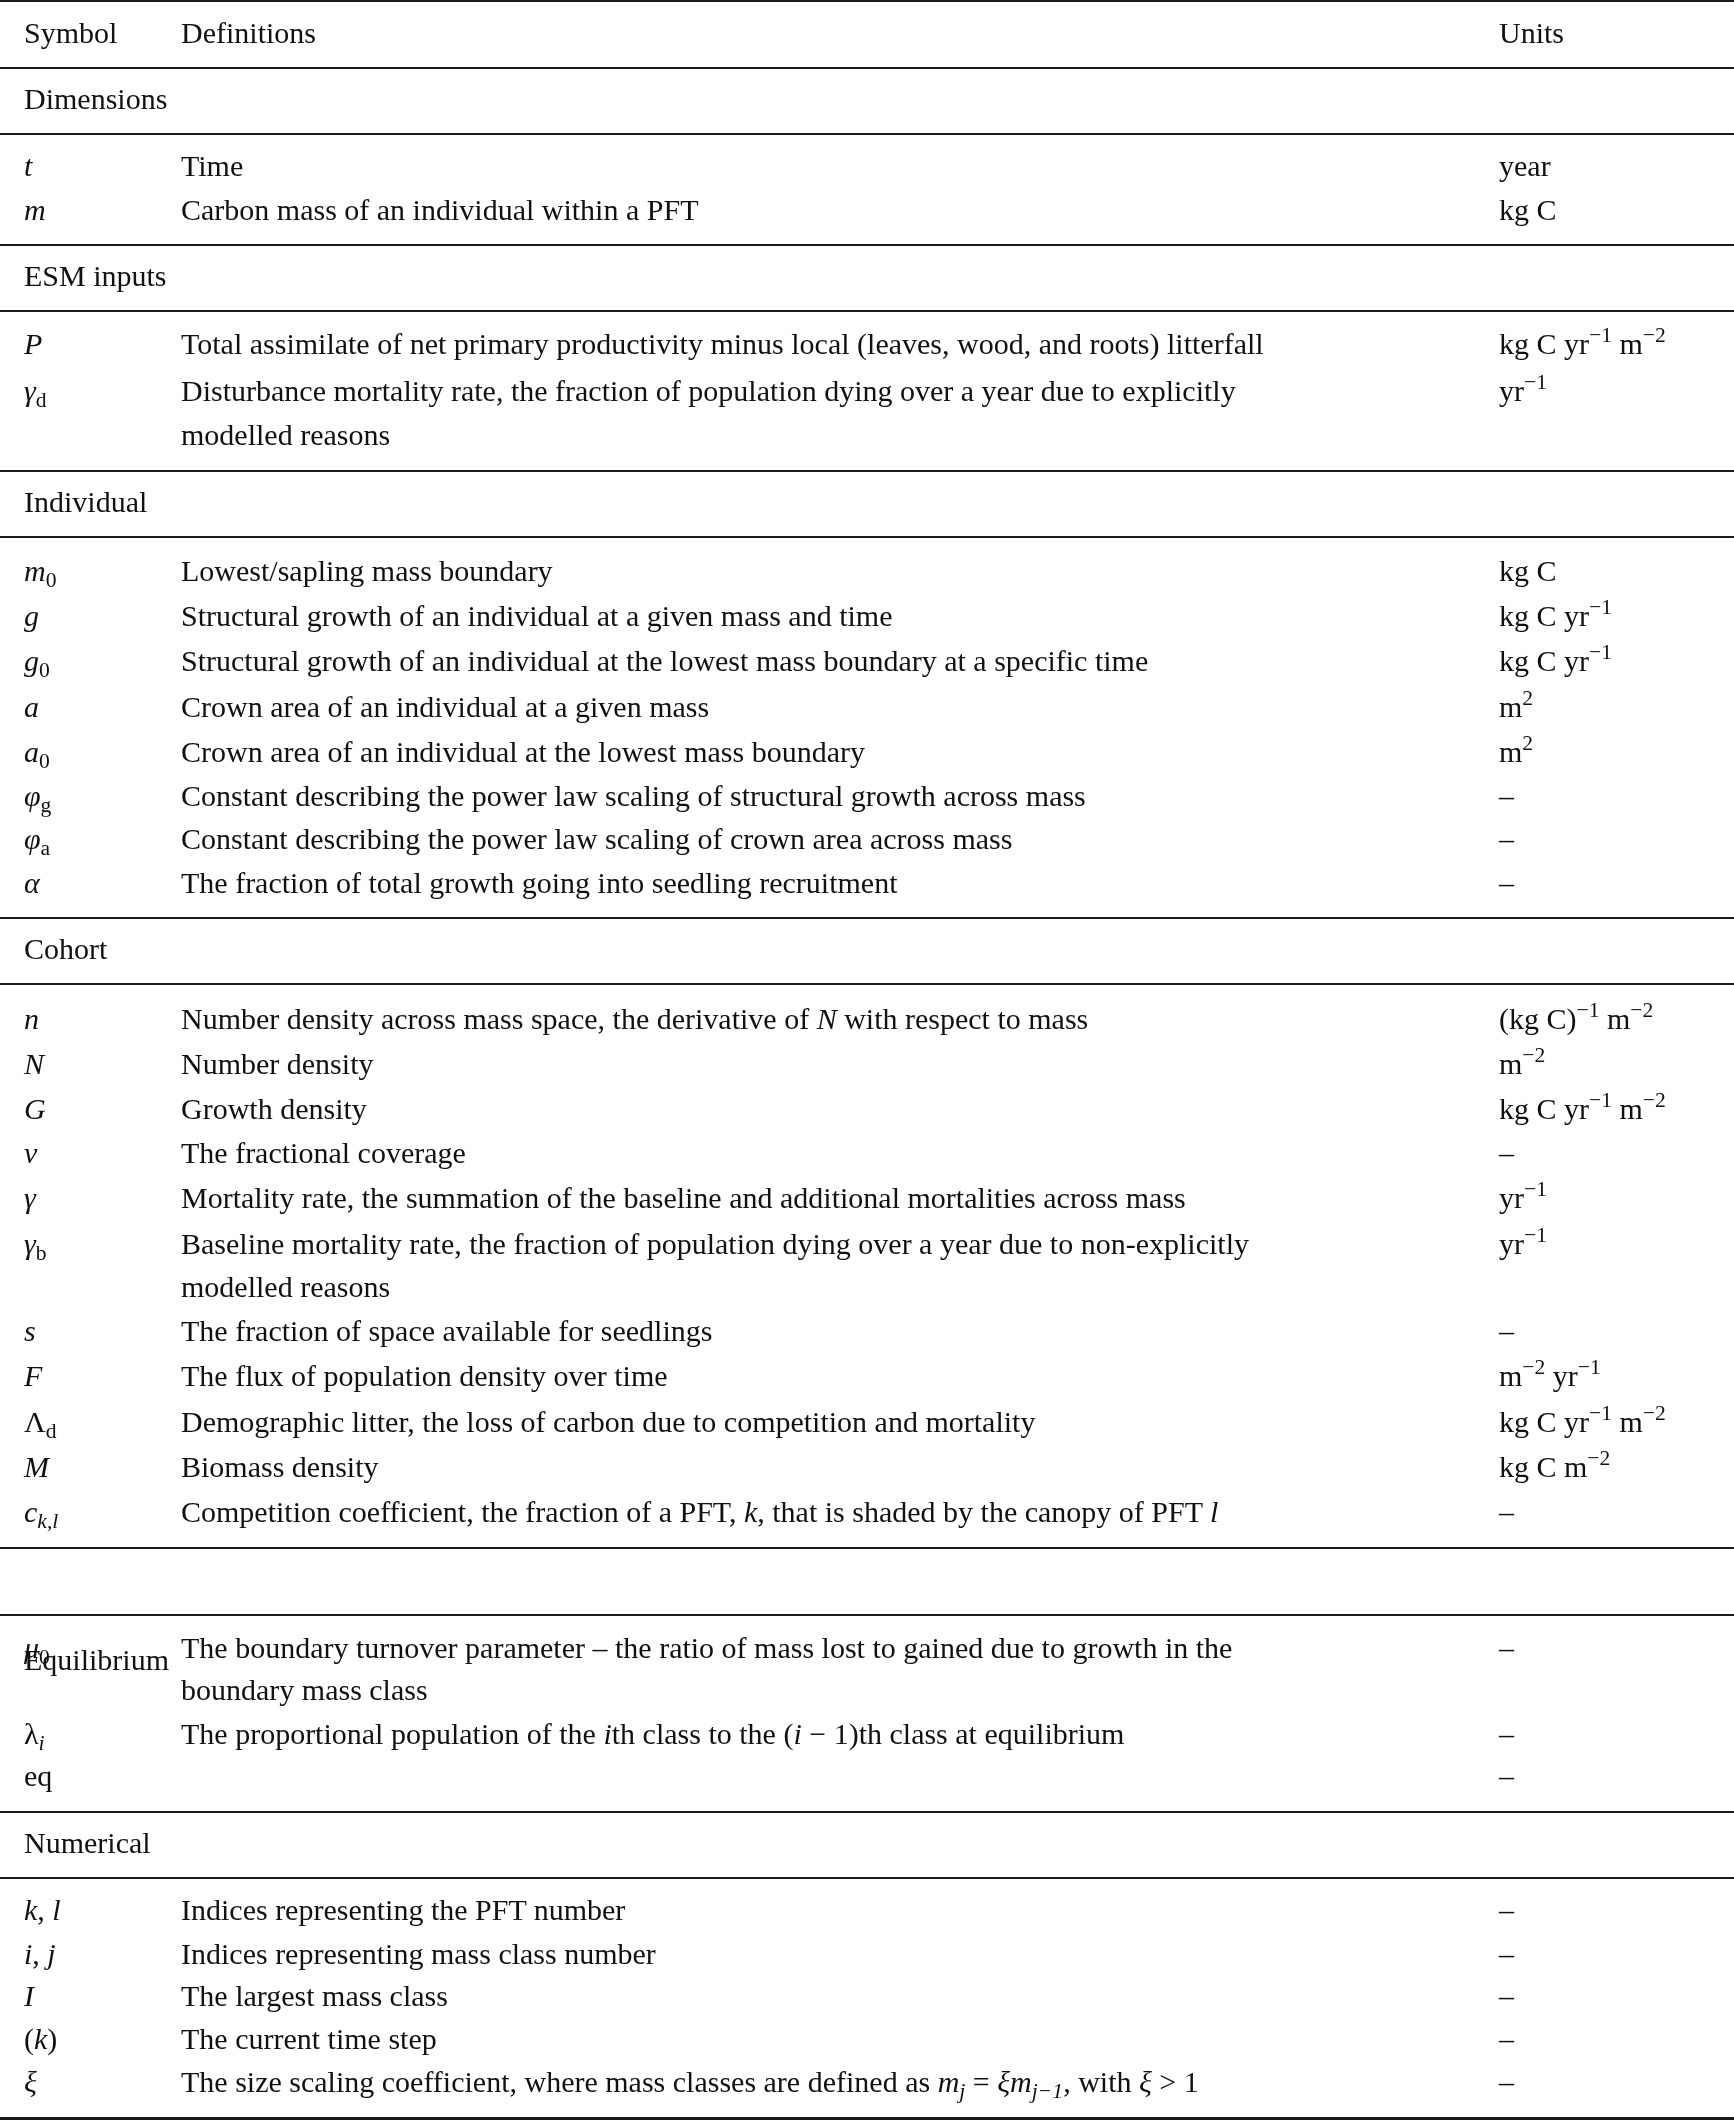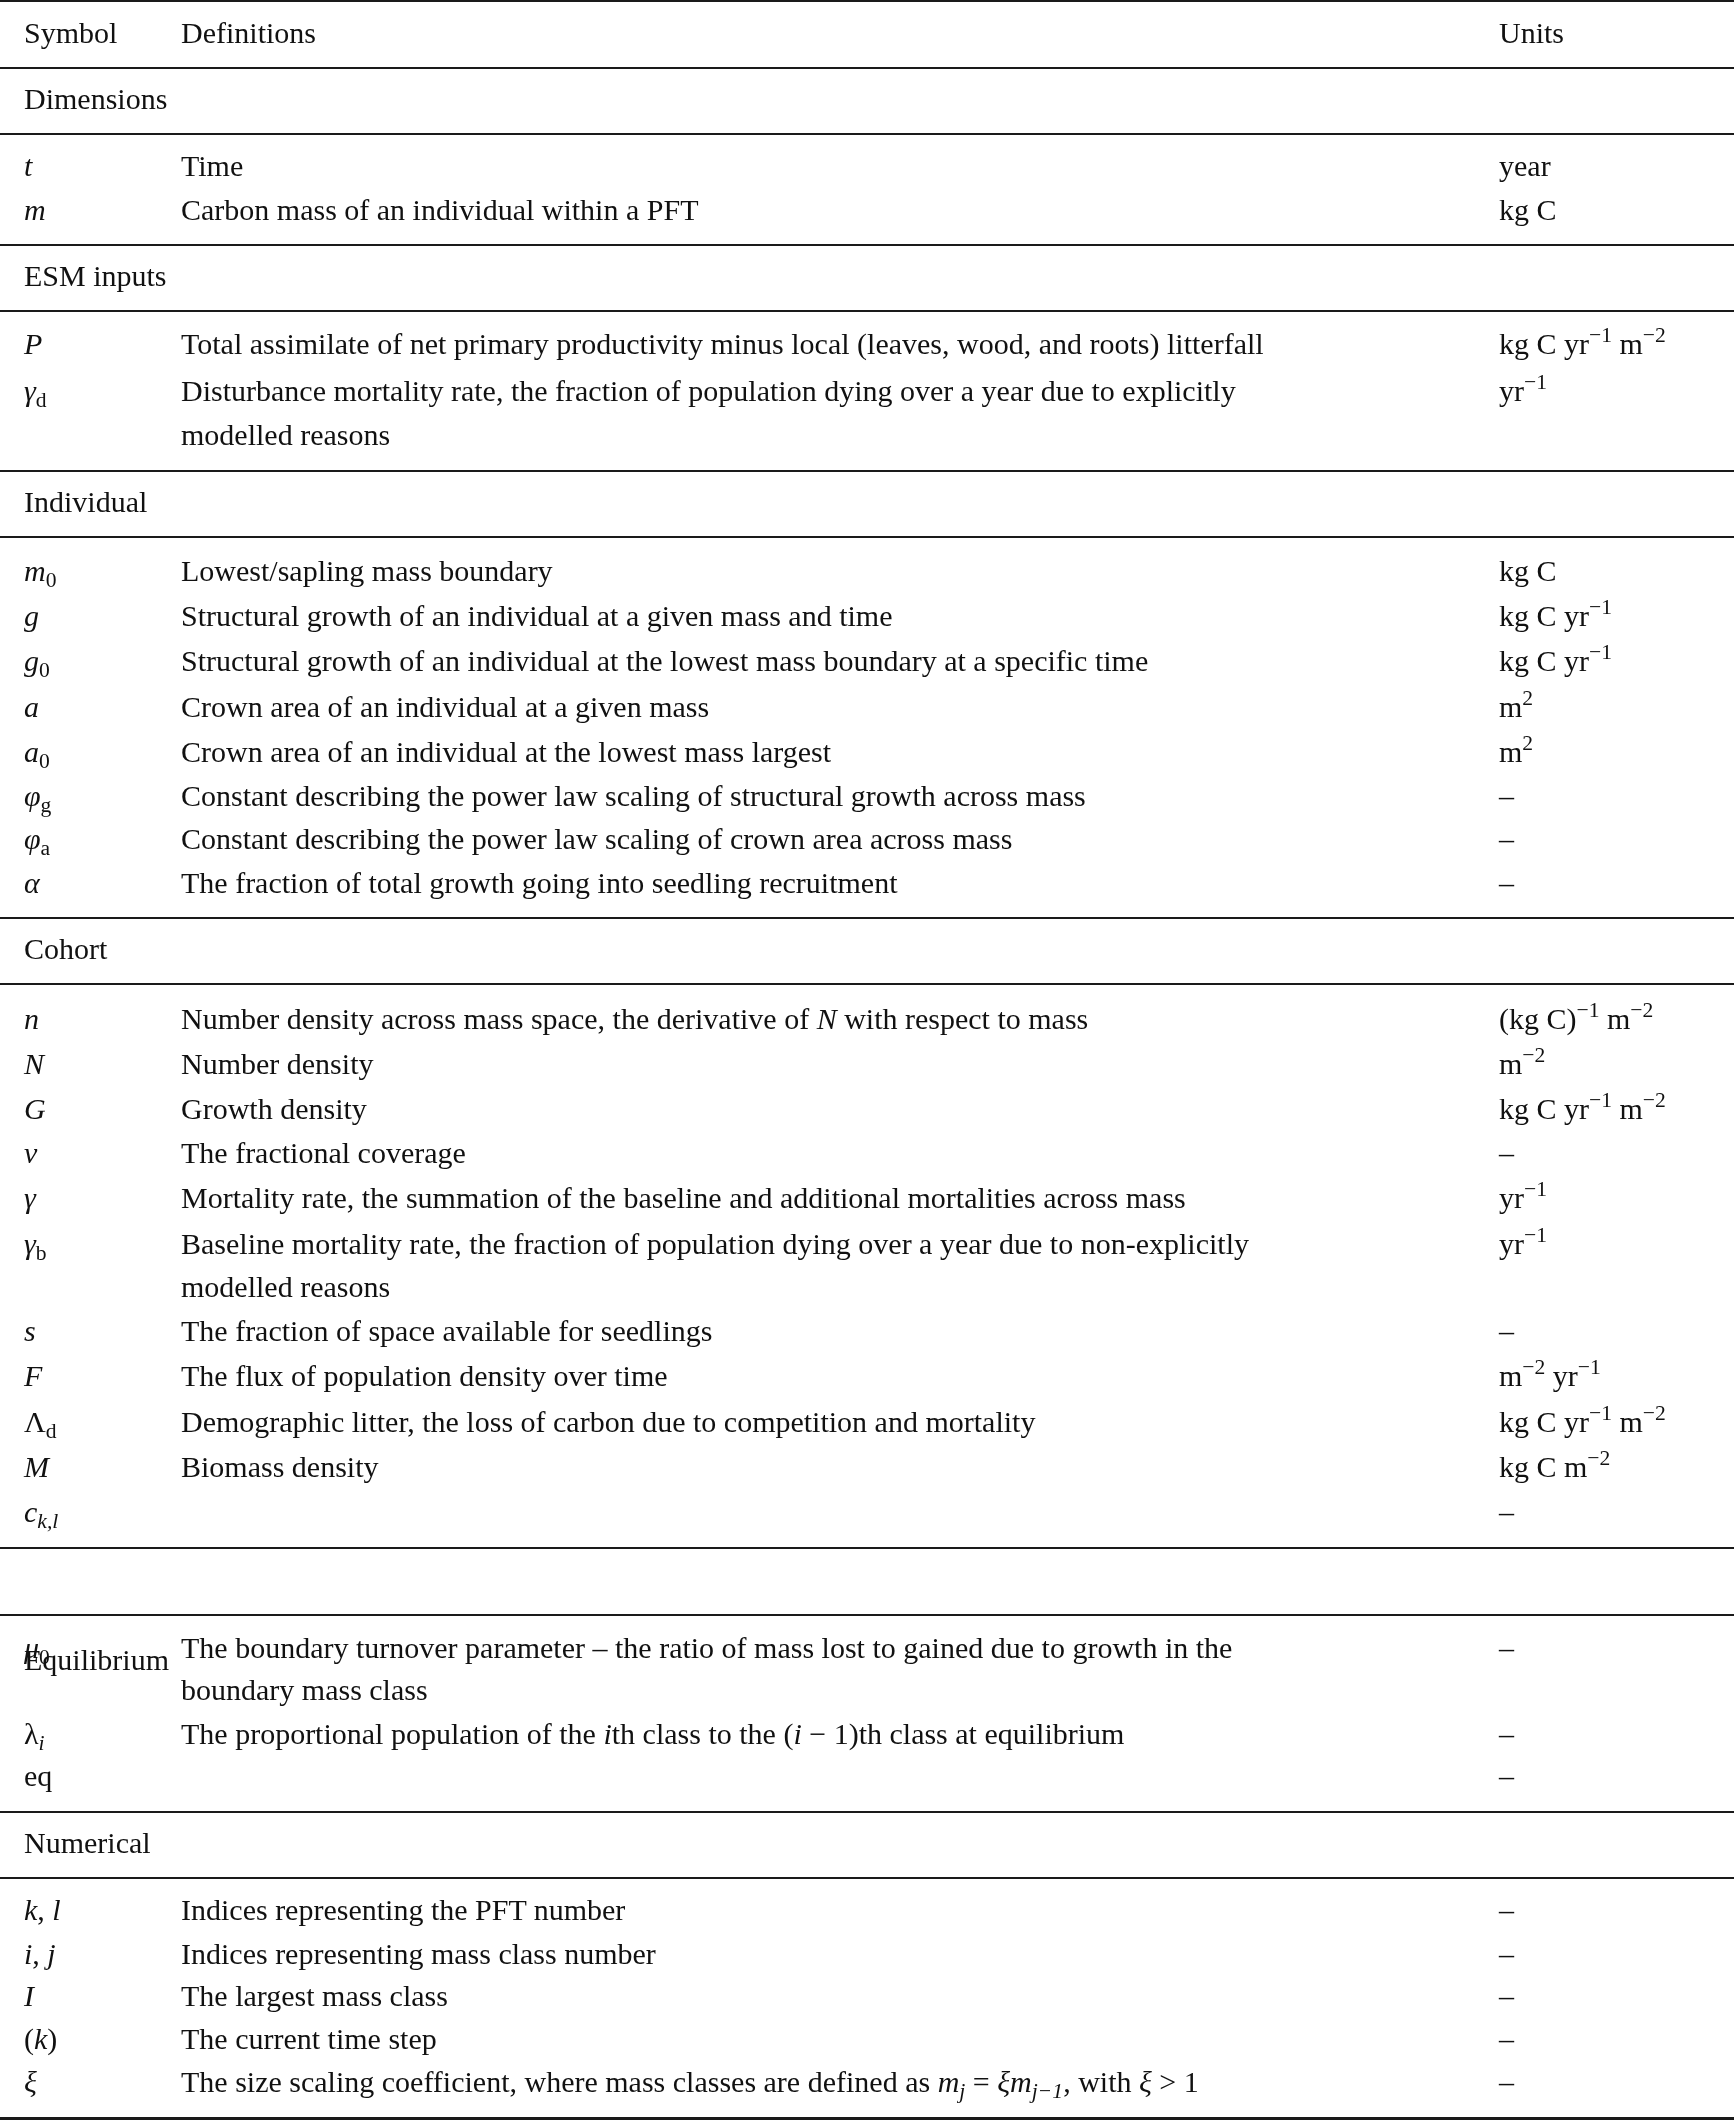--- a/index.html
+++ b/index.html
@@ -87,21 +87,21 @@
   <span class="def">Structural growth of an individual at the lowest mass boundary at a specific time</span>
   <span class="unit"><span>kg C yr</span><sup>−1</sup></span>
 </div>
 <div class="row" style="top:685px;">
   <span class="sym it">a</span>
   <span class="def">Crown area of an individual at a given mass</span>
   <span class="unit"><span>m</span><sup>2</sup></span>
 </div>
 <div class="row" style="top:730px;">
   <span class="sym"><i>a</i><sub>0</sub></span>
-  <span class="def">Crown area of an individual at the lowest mass largest</span>
+  <span class="def">Crown area of an individual at the lowest mass boundary</span>
   <span class="unit"><span>m</span><sup>2</sup></span>
 </div>
 <div class="row" style="top:774px;">
   <span class="sym"><i>φ</i><sub>g</sub></span>
   <span class="def">Constant describing the power law scaling of structural growth across mass</span>
   <span class="unit">–</span>
 </div>
 <div class="row" style="top:817px;">
   <span class="sym"><i>φ</i><sub>a</sub></span>
   <span class="def">Constant describing the power law scaling of crown area across mass</span>
@@ -167,20 +167,21 @@
   <span class="def">Demographic litter, the loss of carbon due to competition and mortality</span>
   <span class="unit"><span>kg C yr</span><sup>−1</sup> <span>m</span><sup>−2</sup></span>
 </div>
 <div class="row" style="top:1445px;">
   <span class="sym it">M</span>
   <span class="def">Biomass density</span>
   <span class="unit"><span>kg C</span> <span>m</span><sup>−2</sup></span>
 </div>
 <div class="row" style="top:1490px;">
   <span class="sym"><i>c</i><sub class="it">k,l</sub></span>
+  <span class="def"><span>Competition coefficient, the fraction of a PFT, </span><i>k</i><span>, that is shaded by the canopy of PFT </span><i>l</i></span>
   <span class="unit">–</span>
 </div>
 <div class="rule" style="top:1547px;"></div>
 
 <div class="row" style="top:1618px;margin-top:20px;">
   <span class="sec">Equilibrium</span>
 </div>
 <div class="rule" style="top:1614px;"></div>
 
 <div class="row" style="top:1626px;">

